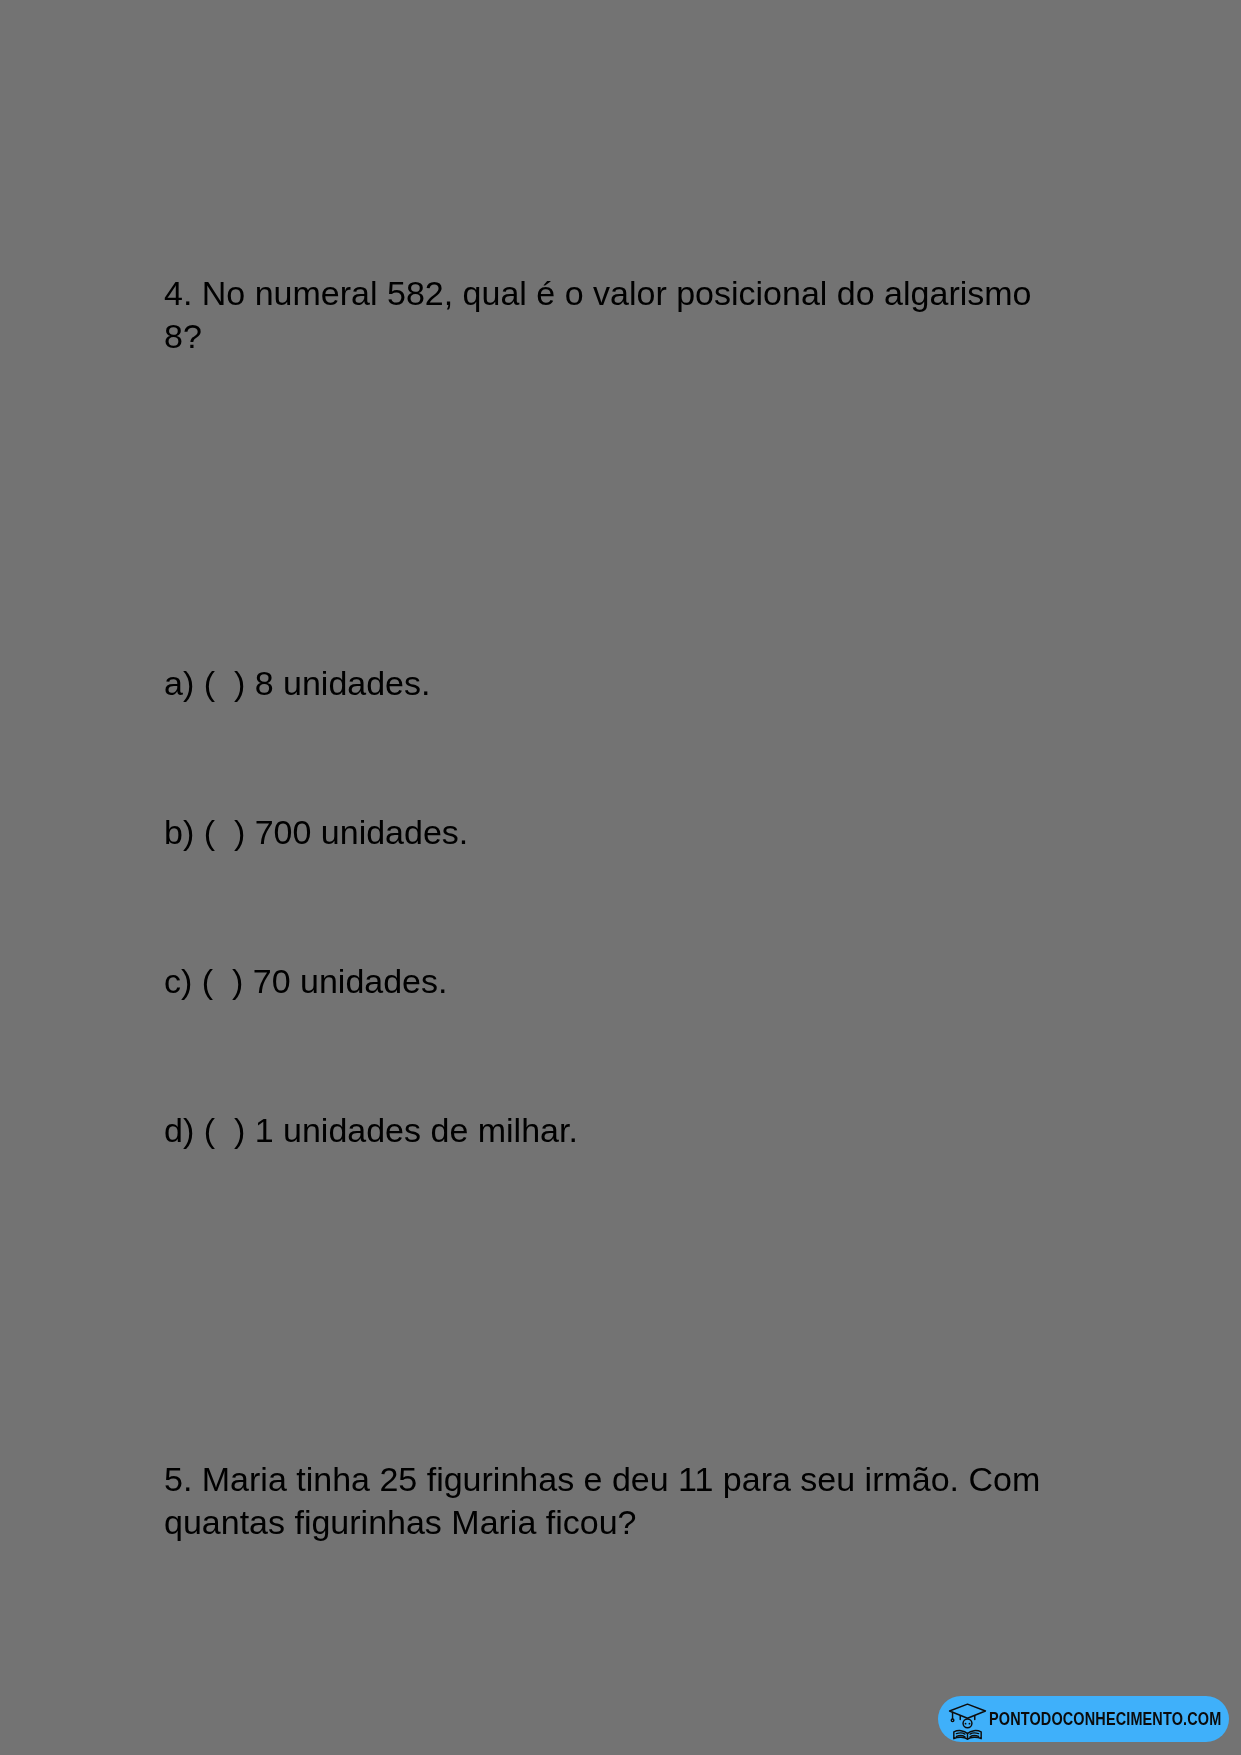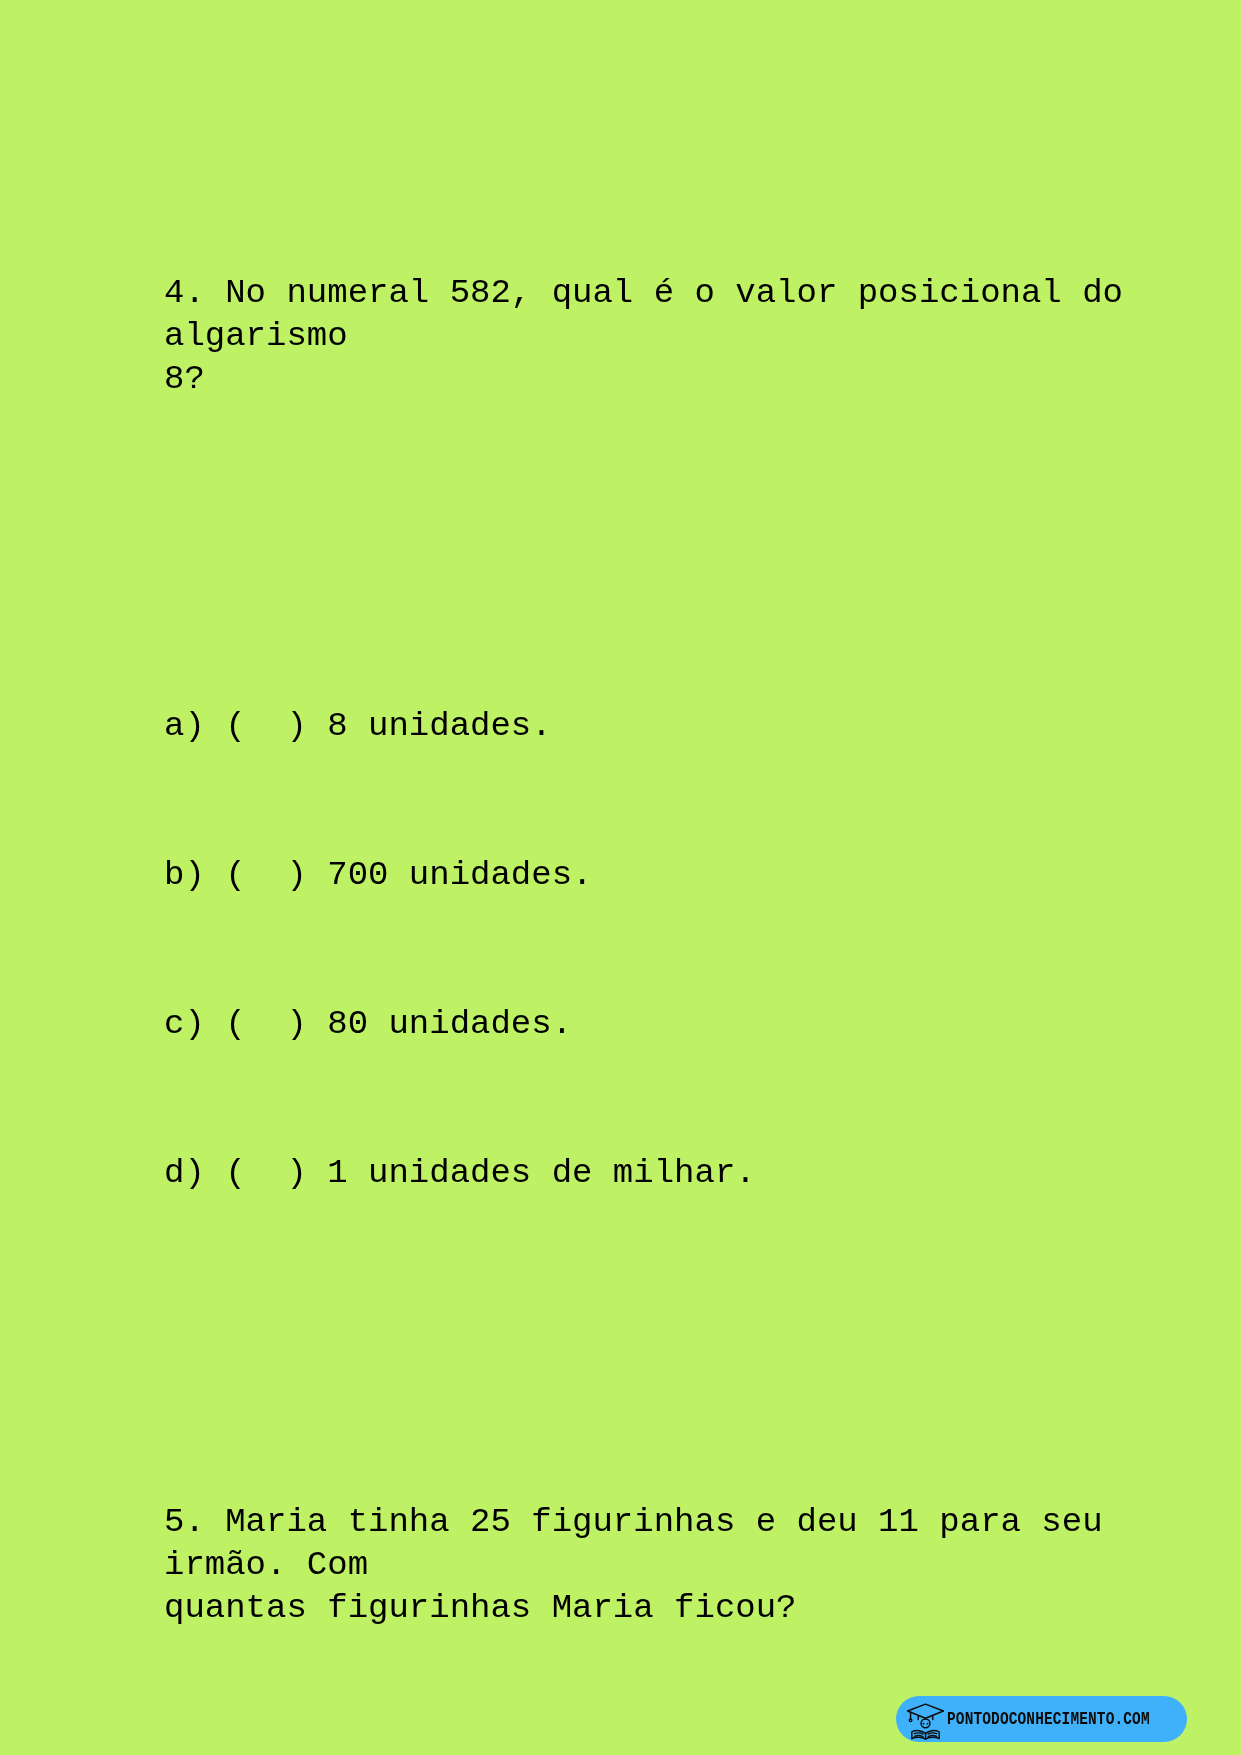--- a/index.html
+++ b/index.html
@@ -9,40 +9,39 @@
     width: 1241px;
     height: 1755px;
     position: relative;
     font-family: "Liberation Sans", sans-serif;
     color: #000000;
     overflow: hidden;
   }
   .page {
     position: absolute;
     inset: 0;
-    background: #bef264;
-    font-family: Liberation Mono, monospace;
+    background: #737373;
   }
   .content {
     position: absolute;
     left: 164px;
     top: 143px;
     width: 960px;
     font-size: 34px;
     line-height: 43px;
     color: #000000;
     white-space: pre-wrap;
   }
   .question-text { margin: 0 0 89px 0; }
   .options-group { margin: 0 0 71px 0; }
   .option-row { margin: 0 0 20px 0; }
 
   .footer-badge {
     position: absolute;
-    left: 896px;
+    left: 938px;
     top: 1696px;
     width: 291px;
     height: 46px;
     border-radius: 23px;
     display: flex;
     align-items: center;
     padding: 0 12px 0 9px;
     cursor: pointer;
   }
   .badge-icon {
@@ -67,21 +66,21 @@
 <div class="page">
 
   <div class="content" style="color: rgb(0, 0, 0);">
 
     <p class="question-text">4. No numeral 582, qual é o valor posicional do algarismo
 8?</p>
 
     <div class="options-group">
       <p class="option-row">a) (  ) 8 unidades.</p>
       <p class="option-row">b) (  ) 700 unidades.</p>
-      <p class="option-row">c) (  ) 80 unidades.</p>
+      <p class="option-row">c) (  ) 70 unidades.</p>
       <p class="option-row">d) (  ) 1 unidades de milhar.</p>
     </div>
 
     <p class="question-text">5. Maria tinha 25 figurinhas e deu 11 para seu irmão. Com
 quantas figurinhas Maria ficou?</p>
 
     
 
     
 

